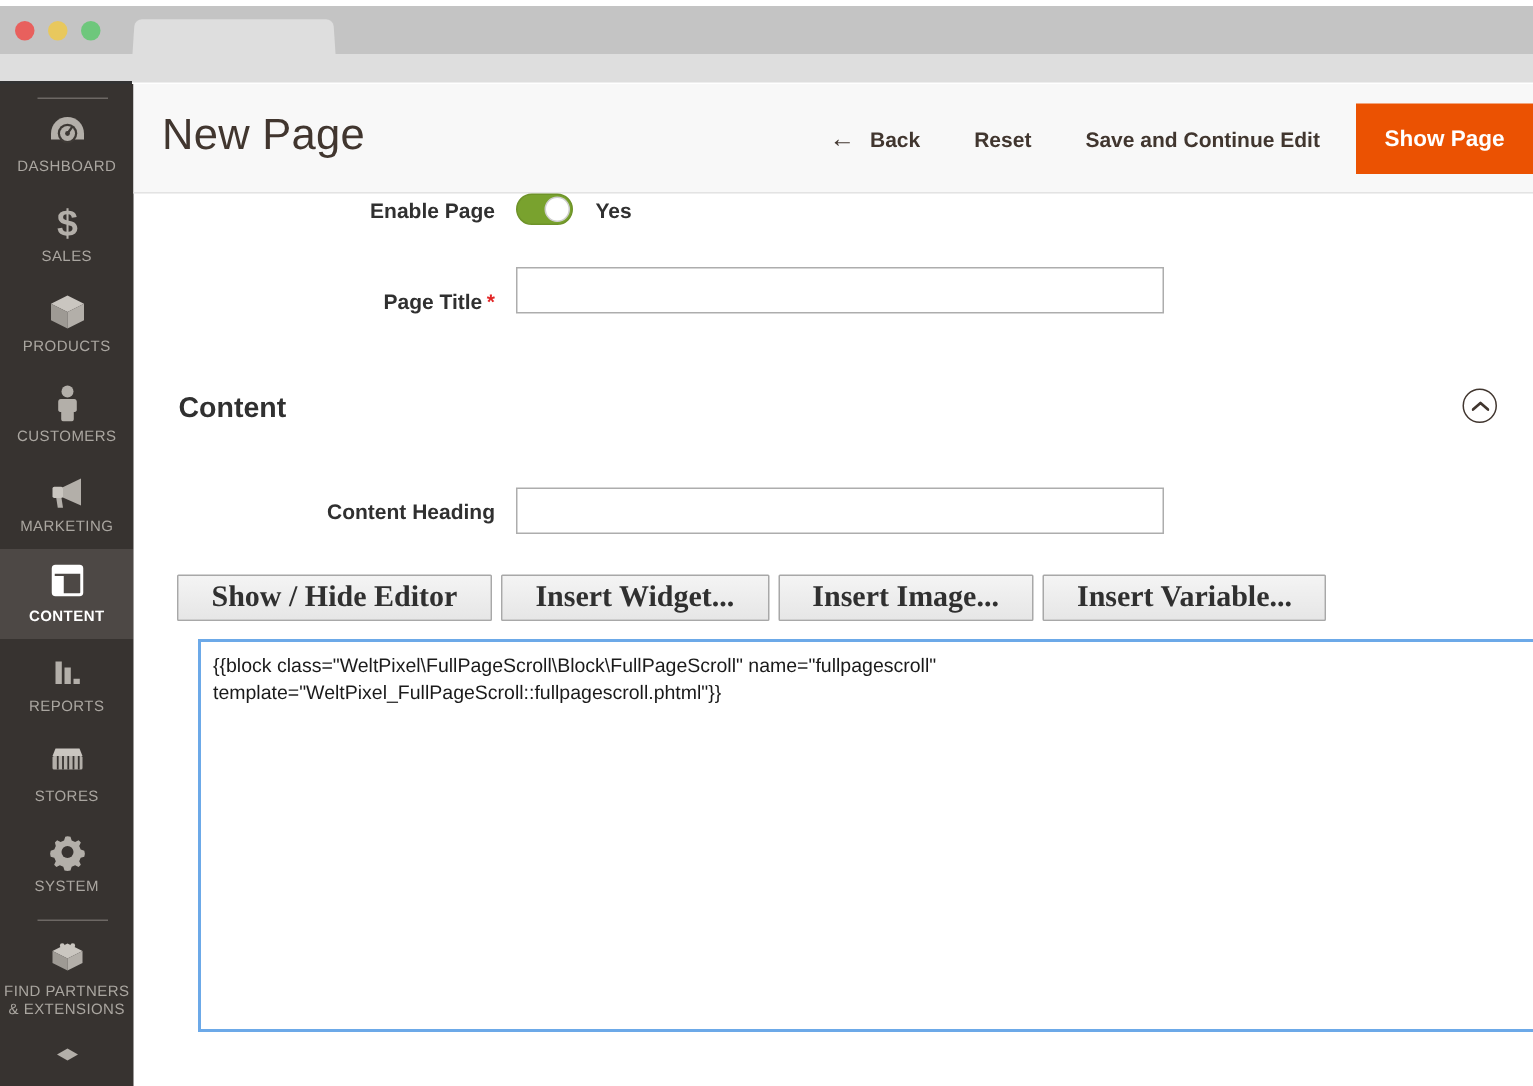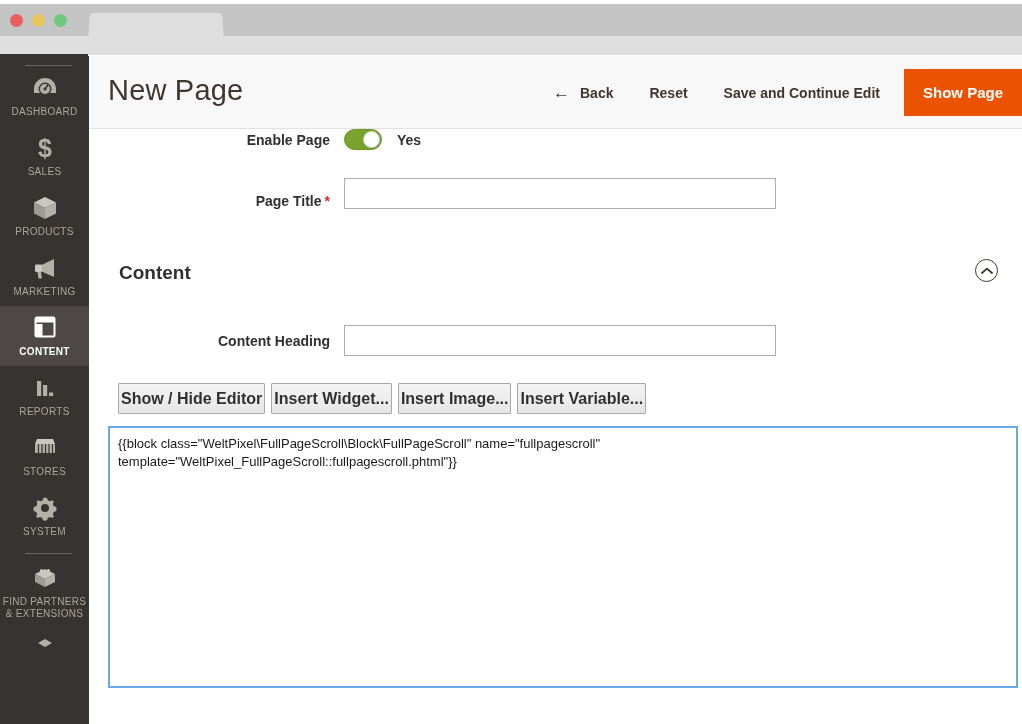--- a/index.html
+++ b/index.html
@@ -207,32 +207,32 @@
 
   
   #editor-buttons {
     margin-top: 27px;
     padding-left: 29px;
     display: flex; gap: 6px;
   }
   .ed-btn {
     background: linear-gradient(#f4f4f4, #e6e6e6);
     border: 1px solid #a8a8a8;
-    font-family: Liberation Sans, sans-serif;
-    font-size: 16px; font-weight: 700; color: #303030;
+    font-family: Liberation Serif, serif;
+    font-size: 20px; font-weight: 700; color: #303030;
     height: 31px;
-    padding: 0 2px;
+    padding: 0 22px;
     cursor: pointer;
     border-radius: 1px;
   }
 
   
   #content-textarea-wrap {
     margin-top: 12px;
-    padding-left: 19px;
+    padding-left: 43px;
   }
   #content-textarea {
     width: 910px;
     height: 262px;
     border: 2px solid #6ca9e8;
     background: #ffffff;
     font-family: "Liberation Sans", sans-serif;
     font-size: 13px;
     line-height: 18px;
     color: #1a1a1a;
@@ -290,20 +290,29 @@
       <span class="sb-icon">
         <svg width="26" height="26" viewBox="0 0 26 26">
             <path d="M13 2 24 7.5 13 13 2 7.5z" fill="#cac6c0"></path>
             <path d="M2 7.5 13 13v11L2 18.5z" fill="#9e9a94"></path>
             <path d="M24 7.5 13 13v11l11-5.5z" fill="#b3afa9"></path>
           </svg>
       </span>
       <span class="sb-label">PRODUCTS</span>
     </div>
 
+    <div class="sb-item">
+      <span class="sb-icon">
+        <svg width="26" height="26" viewBox="0 0 26 26">
+            <circle cx="13" cy="6" r="4" fill="#b3afa9"></circle>
+            <path d="M8.5 11h9c1 0 1.7.8 1.7 1.8v5.4c0 .9-.6 1.4-1.3 1.4h-.7v4.8c0 .9-.6 1.6-1.5 1.6h-5.4c-.9 0-1.5-.7-1.5-1.6V19.6h-.7c-.7 0-1.3-.5-1.3-1.4v-5.4c0-1 .7-1.8 1.7-1.8z" fill="#b3afa9"></path>
+          </svg>
+      </span>
+      <span class="sb-label">CUSTOMERS</span>
+    </div>
 
     <div class="sb-item">
       <span class="sb-icon">
         <svg width="26" height="26" viewBox="0 0 26 26">
             <path d="M22 4 9.5 10v6.5L22 22z" fill="#b3afa9"></path>
             <rect x="3" y="9.5" width="7" height="7.5" rx="1.2" fill="#cac6c0"></rect>
             <path d="M5.5 17h3.5l1 6.5H6.5z" fill="#b3afa9"></path>
           </svg>
       </span>
       <span class="sb-label">MARKETING</span>

